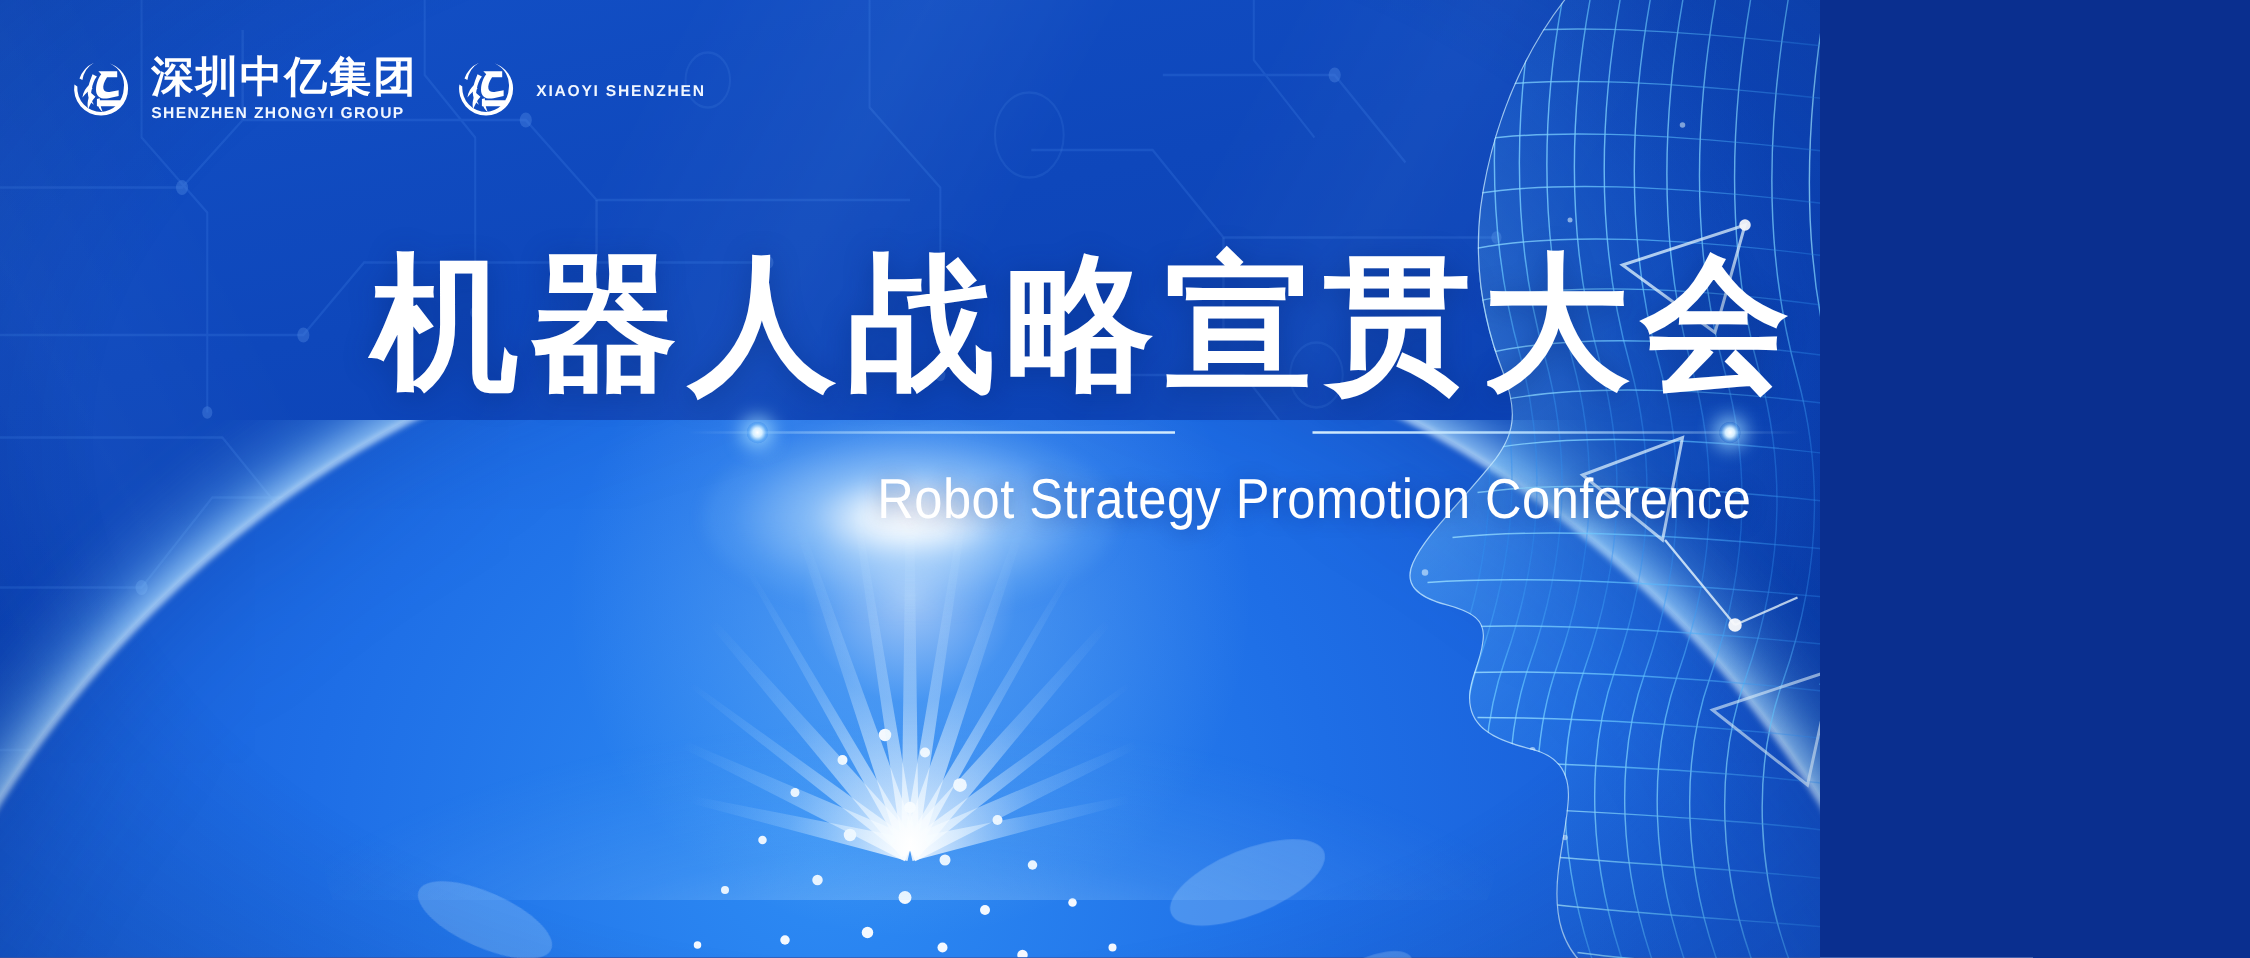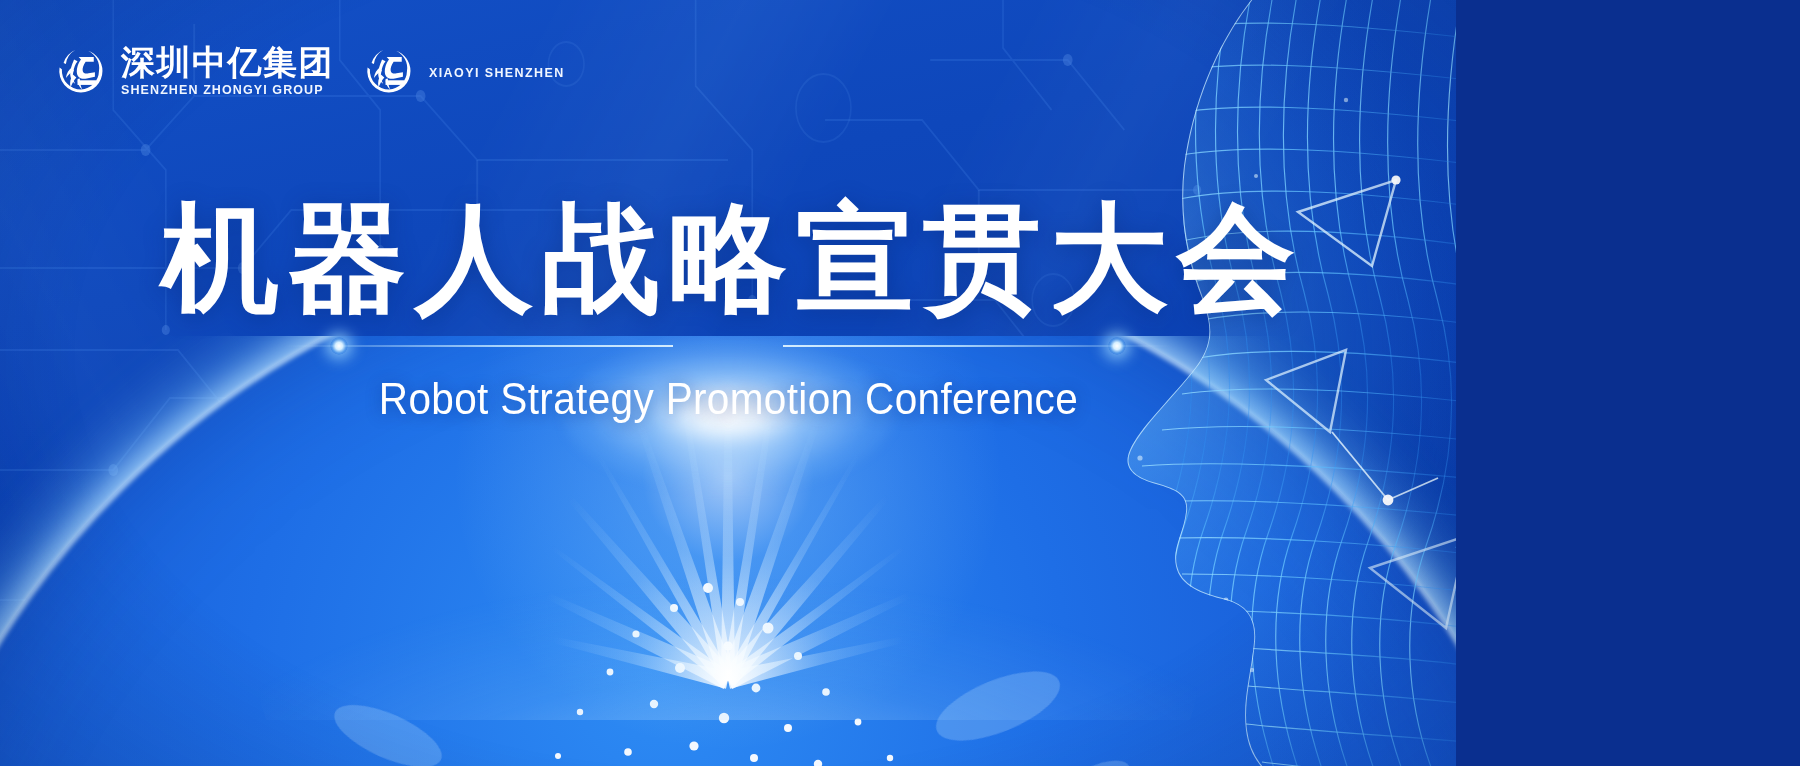--- a/index.html
+++ b/index.html
@@ -86,22 +86,22 @@
     white-space:nowrap;
   }
   .logo-en{
     font-size:12.5px;font-weight:700;color:#f0f6ff;letter-spacing:1.1px;
     margin-top:5px;white-space:nowrap;
   }
   .logo--xy .logo-en{letter-spacing:1.4px;}
 
   
   .headline{
-    position:absolute;left:0;right:0;top:196px;
-    display:flex;flex-direction:column;align-items:center;
+    position:absolute;left:0;right:16px;top:196px;
+    display:flex;flex-direction:column;align-items:flex-end;
   }
   .title-cn{
     font-family:"DejaVu Sans","Liberation Sans",sans-serif;
     font-size:118px;font-weight:700;color:#ffffff;
     letter-spacing:9px;line-height:1.06;
     text-shadow:0 3px 22px rgba(8,40,120,.42);
     white-space:nowrap;
     padding-left:9px;
   }
   .divider{

